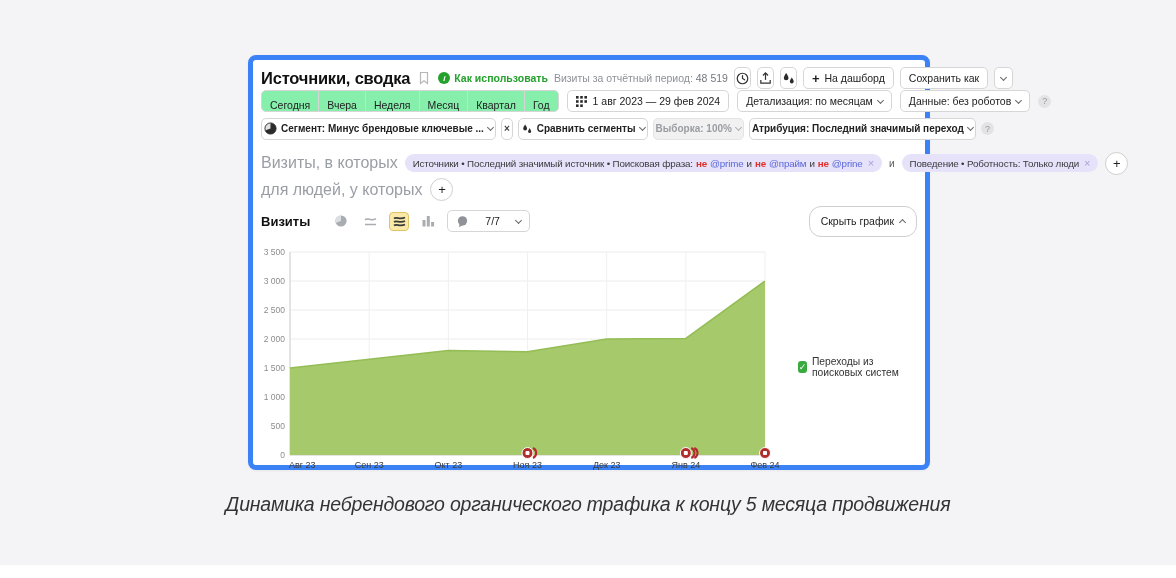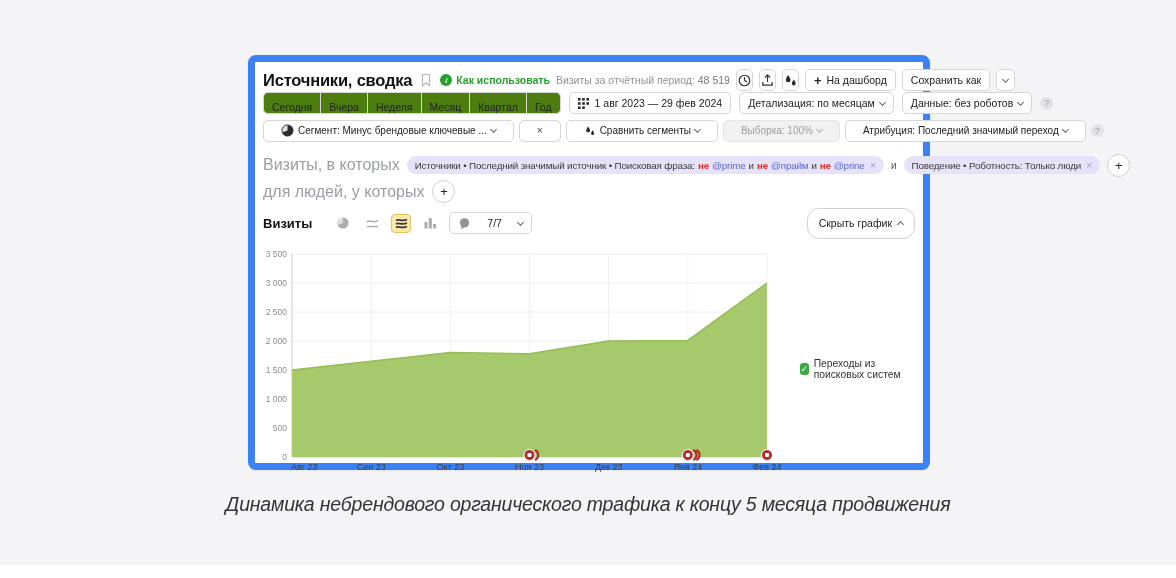--- a/index.html
+++ b/index.html
@@ -1,21 +1,21 @@
 <!DOCTYPE html>
 <html><head>
 <meta charset="utf-8">
 <style>
   * { margin:0; padding:0; box-sizing:border-box; }
   html,body { width:1176px; height:578px; }
   body { font-family:"Liberation Sans", sans-serif; background:#f4f4f6; position:relative; overflow:hidden; }
   .bottomstrip { position:absolute; left:0; right:0; bottom:0; height:13px; background:#ffffff; }
 
   .card { position:absolute; left:248px; top:55px; width:682px; height:415px; background:#fff;
-          border:7px solid #3b82f6; border-radius:8px; box-shadow:0 1px 3px rgba(0,0,0,.05); }
+          border:5px solid #3b82f6; border-radius:8px; box-shadow:0 1px 3px rgba(0,0,0,.05); }
 
   .row { position:absolute; left:8px; right:8px; display:flex; align-items:center; white-space:nowrap; }
 
   
   .hdr { top:6px; height:24px; gap:6px; }
   .title { font-size:16.5px; font-weight:bold; color:#111; letter-spacing:-.2px; }
   .bmk { display:inline-flex; margin-left:2px; }
   .howto { display:inline-flex; align-items:center; gap:4px; margin-left:2px; cursor:pointer; }
   .gdot { width:12px; height:12px; border-radius:50%; background:#23a12c; color:#fff; font-size:8px; font-weight:bold;
           display:inline-flex; align-items:center; justify-content:center; font-style:italic; }
@@ -30,30 +30,30 @@
   .btn .plus-g { font-size:13px; font-weight:bold; line-height:1; }
   .sq { padding:0 6px; }
 
   .chev { display:inline-block; width:5px; height:5px; border-right:1.3px solid #666; border-bottom:1.3px solid #666;
           transform:rotate(45deg); margin-top:-2px; }
   .chev.up { transform:rotate(-135deg); margin-top:3px; }
 
   
   .period { top:30px; height:22px; gap:8px; font-size:10.5px; }
   .tabgroup { display:inline-flex; }
-  .tabgroup .tab { height:22px; border:1px solid #d6d6d6; background:#4d7c0f; font-size:10.5px; color:#222;
+  .tabgroup .tab { height:22px; border:1px solid #d6d6d6; background:#86efac; font-size:10.5px; color:#222;
                    padding:8px 8px; margin-left:-1px; cursor:pointer; font-family:"Liberation Sans", sans-serif; }
   .tabgroup .tab:first-child { border-radius:5px 0 0 5px; margin-left:0; }
   .tabgroup .tab:last-child { border-radius:0 5px 5px 0; }
   .qmark { width:13px; height:13px; border-radius:50%; background:#e3e3e5; color:#9b9b9e; font-size:9px;
            display:inline-flex; align-items:center; justify-content:center; flex:0 0 auto; }
 
   
   .segment { top:57px; height:23px; gap:5px; font-size:10px; }
-  .segment .btn { font-size:10px; padding:0 17px; gap:4px; }
+  .segment .btn { font-size:10px; padding:0 2px; gap:4px;font-weight:bold; }
   .btn.disabled { background:#f1f1f2; color:#9a9da1; border-color:#e4e4e6; cursor:default; }
   .btn.disabled .chev { border-color:#b0b0b3; }
   .xbtn { font-size:12px; color:#444; }
 
   
   .filters { top:92px; height:22px; gap:7px; }
   .flabel { color:#9a9ea4; font-size:16px; }
   .chip { background:#e5e2fa; border-radius:11px; padding:3px 8px; font-size:9.8px; color:#3a3a3c;
           letter-spacing:-.15px; display:inline-flex; align-items:center; gap:3px; cursor:pointer;text-align:right; }
   .neg { color:#e0312d; font-weight:bold; }

